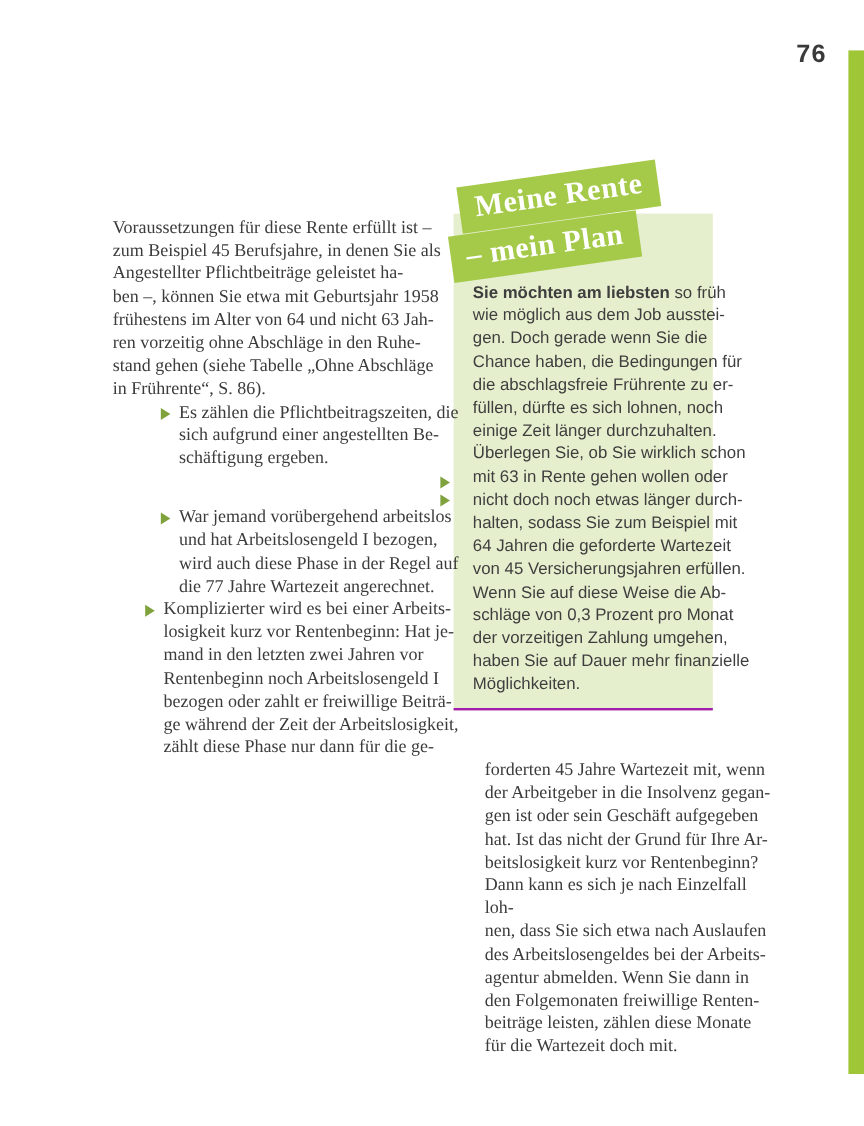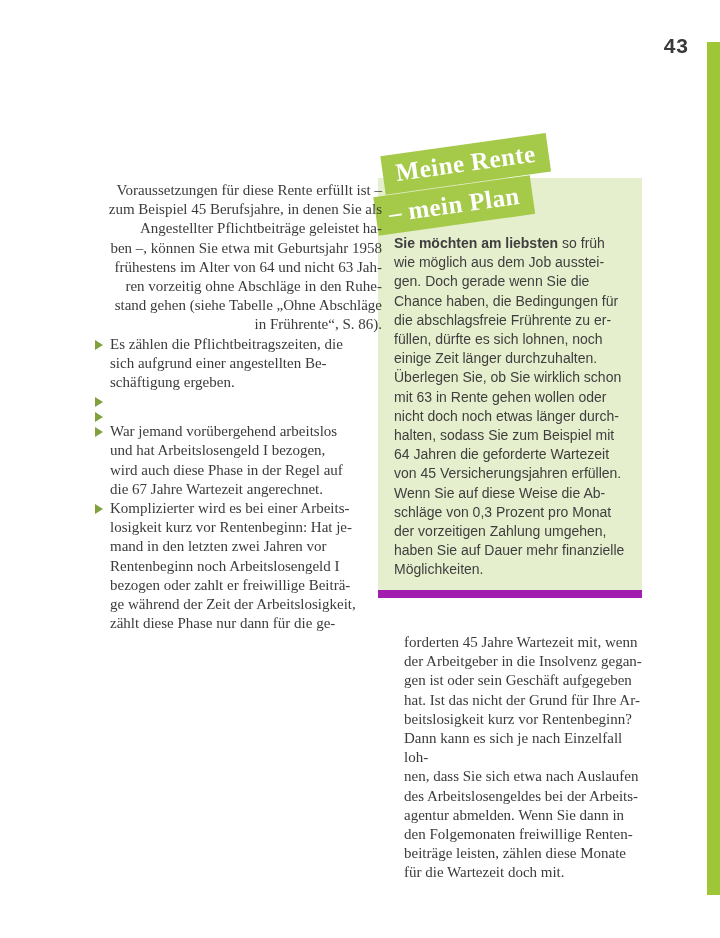--- a/index.html
+++ b/index.html
@@ -35,44 +35,44 @@
 
   
   .col-left {
     position: absolute;
     left: 94px;
     top: 181px;
     width: 288px;
     font-size: 15px;
     line-height: 19.2px;
   }
-  .col-left p { margin: 0; white-space: pre-line; text-align: right; }
+  .col-left p { margin: 0; white-space: pre-line; }
   .col-left p.indent { text-indent: 15px; }
 
   .bullets { list-style: none; margin: 0; padding: 0; }
-  .bullets li { display: flex; align-items: flex-start; }
+  .bullets li { display: flex; align-items: flex-start; justify-content: flex-end; }
   .tri {
     flex: 0 0 auto;
     width: 0; height: 0;
     border-left: 8px solid #7fa23c;
     border-top: 5px solid transparent;
     border-bottom: 5px solid transparent;
     margin: 5px 7px 0 1px;
   }
   .btxt { white-space: pre-line; }
 
   
   .infobox {
     position: absolute;
     left: 378px;
     top: 178px;
-    width: 264px;
+    width: 216px;
     height: 412px;
     background: #e6efcd;
-    border-bottom: 8px solid #a21caf;
+    border-bottom: 2px solid #a21caf;
   }
   .box-text {
     position: absolute;
     left: 16px;
     top: 56px;
     width: 234px;
     margin: 0;
     font-family: "Liberation Sans", sans-serif;
     font-size: 14px;
     line-height: 19.2px;
@@ -108,21 +108,21 @@
     font-size: 15px;
     line-height: 19.2px;
   }
   .col-right p { margin: 11px; white-space: pre-line; }
 </style>
 </head>
 <body>
 
 <div class="page">
 
-  <div class="page-number">43</div>
+  <div class="page-number">76</div>
   <div class="spine-bar"></div>
 
   <div class="infobox">
     <p class="box-text"><span class="box-lead">Sie möchten am liebsten</span><span> so früh
 wie möglich aus dem Job ausstei-
 gen. Doch gerade wenn Sie die
 Chance haben, die Bedingungen für
 die abschlagsfreie Frührente zu er-
 füllen, dürfte es sich lohnen, noch
 einige Zeit länger durchzuhalten.
@@ -166,21 +166,21 @@
         <span class="tri"></span>
       </li>
       <li>
         <span class="tri"></span>
       </li>
       <li>
         <span class="tri"></span>
         <span class="btxt">War jemand vorübergehend arbeitslos
 und hat Arbeitslosengeld I bezogen,
 wird auch diese Phase in der Regel auf
-die 67 Jahre Wartezeit angerechnet.</span>
+die 77 Jahre Wartezeit angerechnet.</span>
       </li>
       <li>
         <span class="tri"></span>
         <span class="btxt">Komplizierter wird es bei einer Arbeits-
 losigkeit kurz vor Rentenbeginn: Hat je-
 mand in den letzten zwei Jahren vor
 Rentenbeginn noch Arbeitslosengeld I
 bezogen oder zahlt er freiwillige Beiträ-
 ge während der Zeit der Arbeitslosigkeit,
 zählt diese Phase nur dann für die ge-</span>

